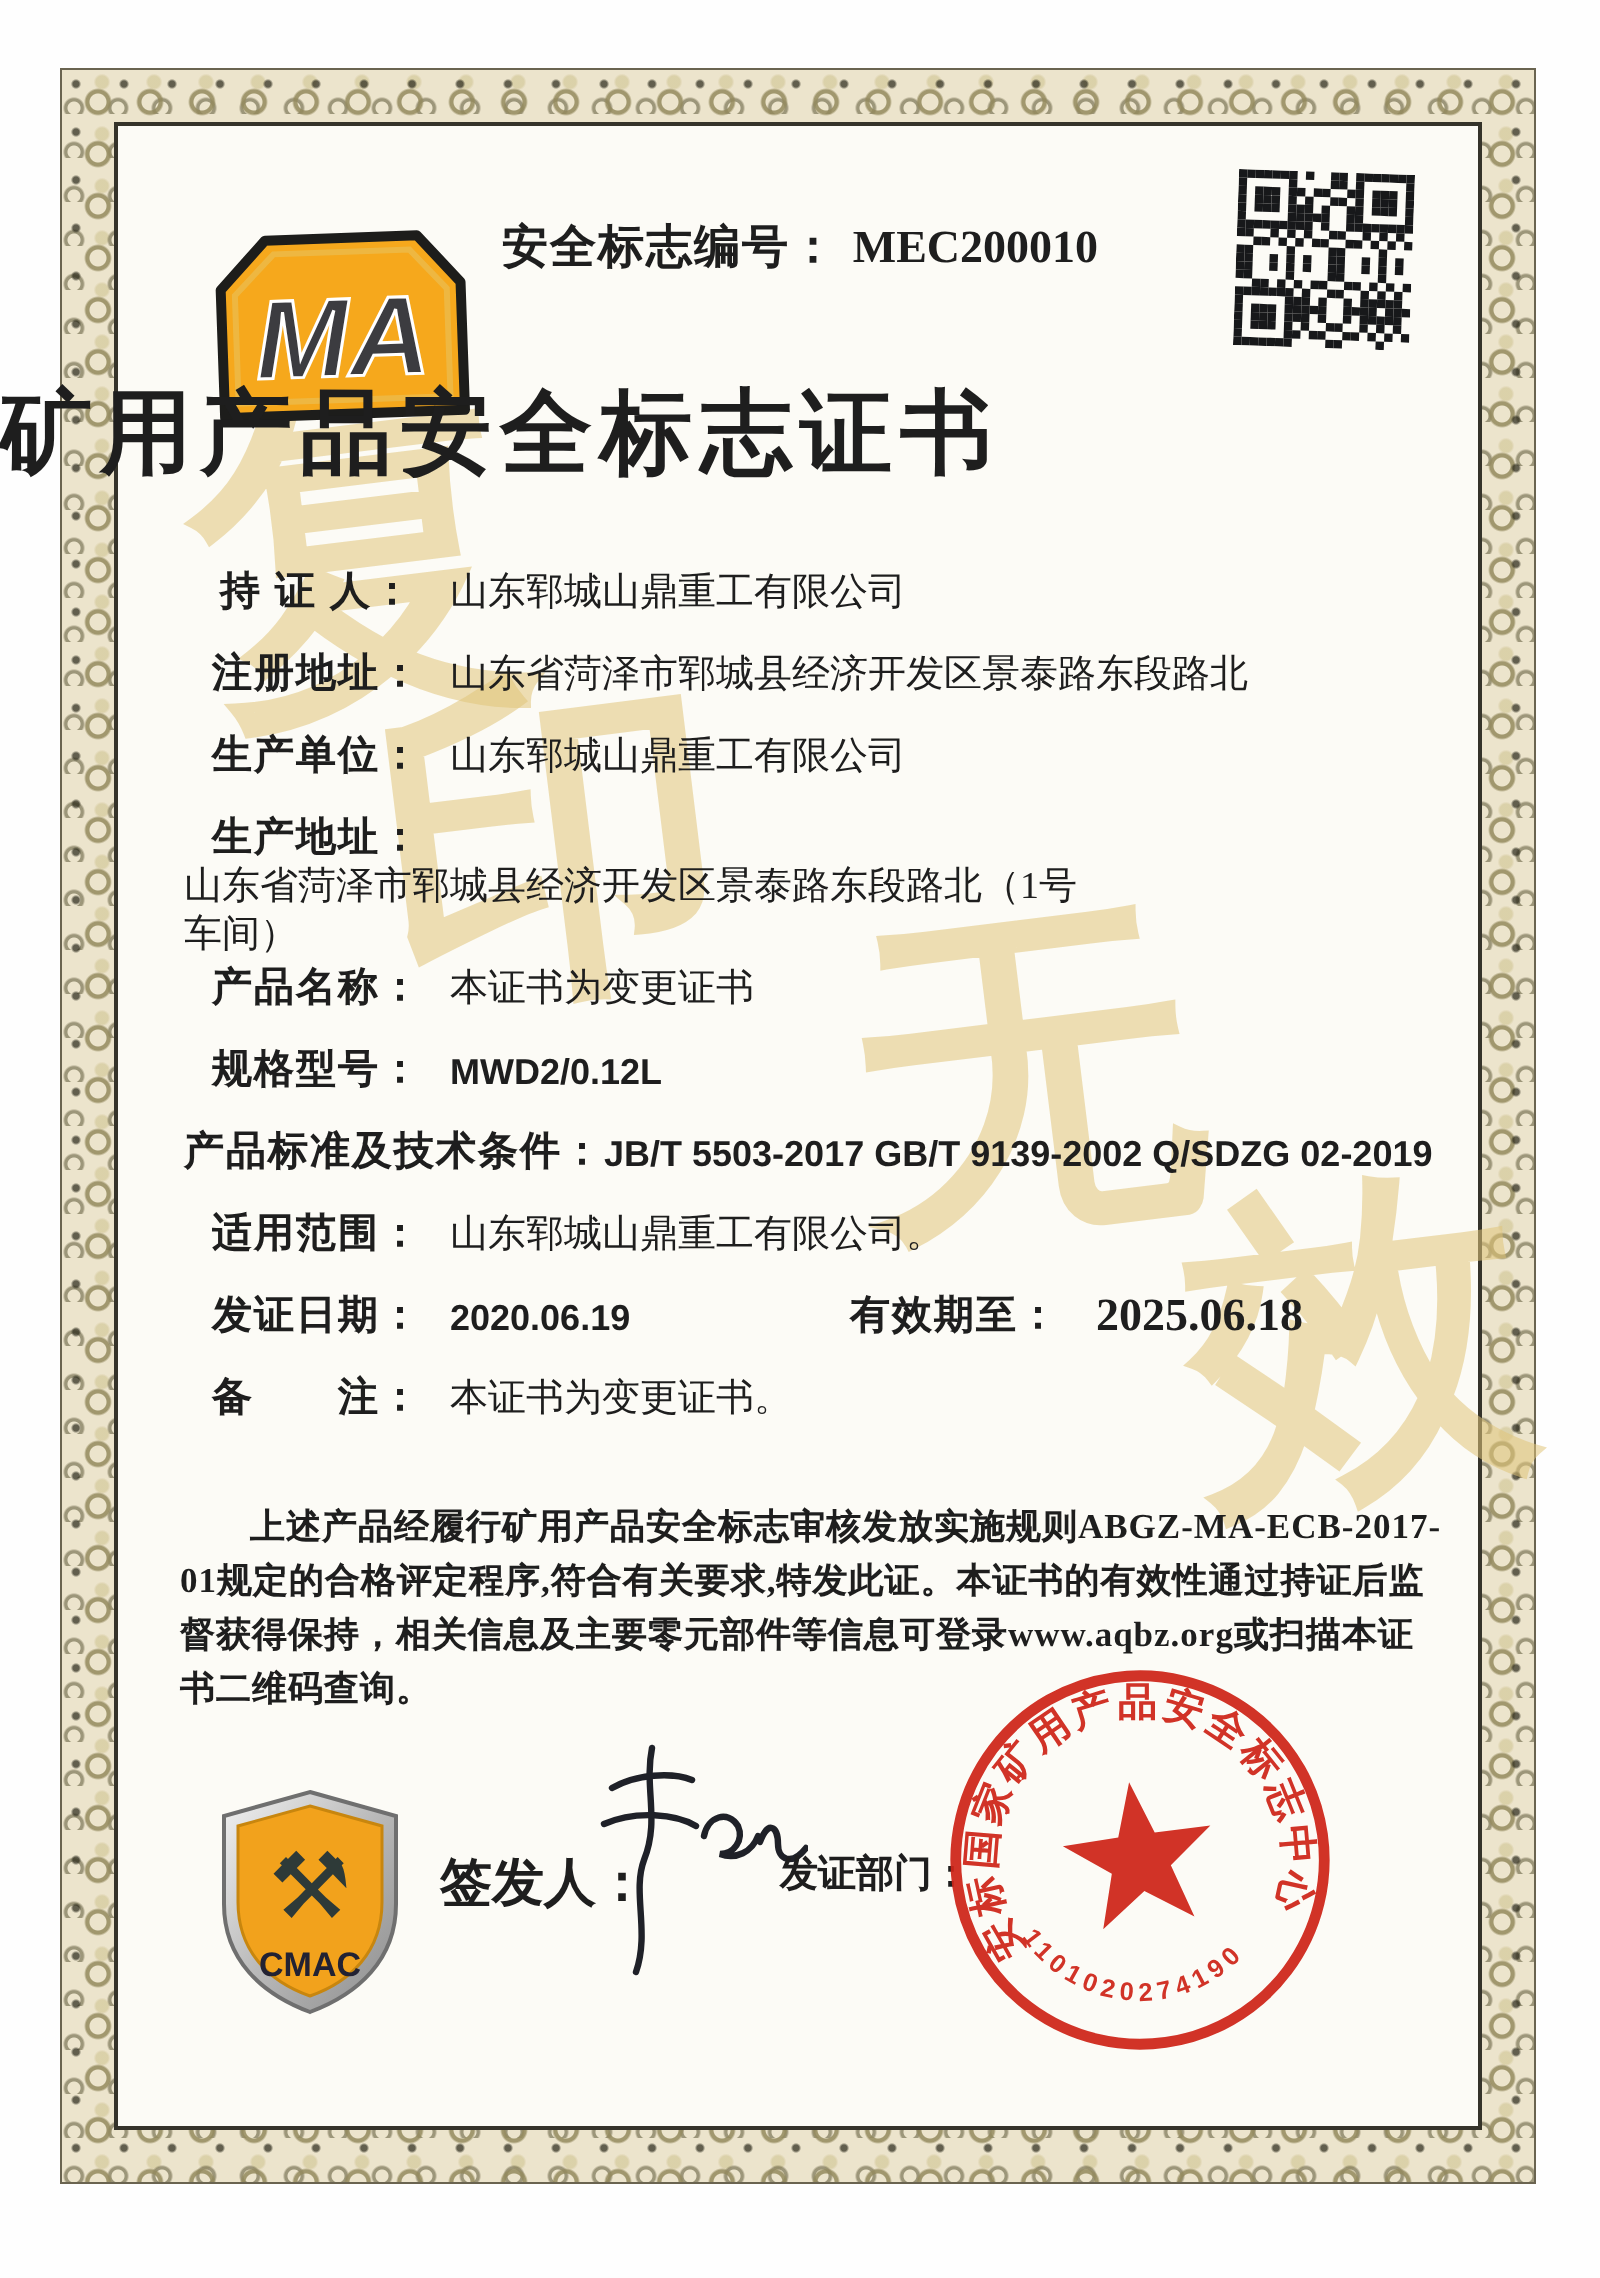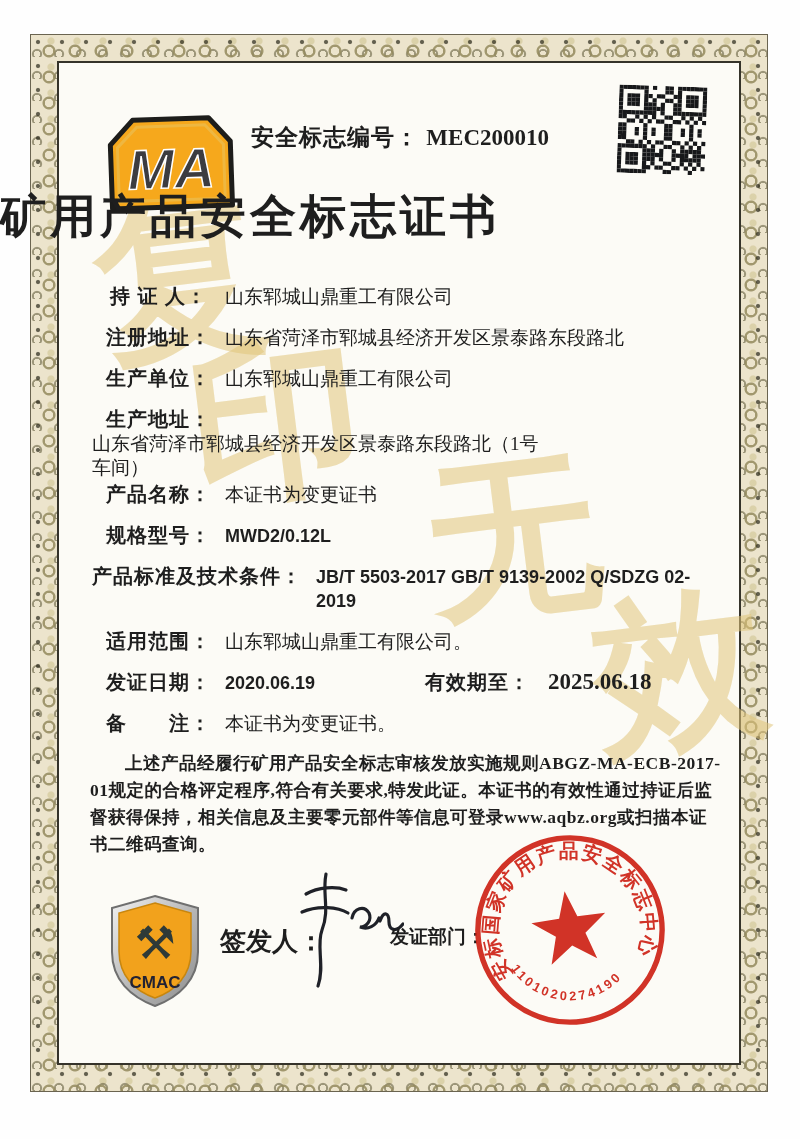--- a/index.html
+++ b/index.html
@@ -16,34 +16,34 @@
     background-size:24px 24px,26px 26px,22px 22px,26px 26px;
     border:1px solid #6a6450;}
   .frame-inner{position:absolute;left:26px;top:26px;right:26px;bottom:26px;
     background:#fcfbf6;border:2px solid #35332a;}
   .content{position:absolute;left:0;top:0;width:800px;height:1139px;z-index:2;}
   .wm-layer{position:absolute;left:0;top:0;width:800px;height:1139px;z-index:1;overflow:hidden;}
   .wm-glyph{position:absolute;font-family:"Liberation Serif",serif;font-weight:700;
     color:rgba(224,197,122,.55);transform:rotate(-7deg);line-height:1;}
   
   .ma-logo{position:absolute;left:106px;top:112px;transform:rotate(-2deg);}
-  .cert-no{position:absolute;left:0;top:122px;width:800px;text-align:center;
+  .cert-no{position:absolute;left:0;top:108px;width:800px;text-align:center;
     font-size:23px;font-weight:700;letter-spacing:1px;}
   .cert-no .num{font-family:"Liberation Serif",serif;font-weight:700;letter-spacing:0;}
   .qr{position:absolute;left:618px;top:86px;transform:rotate(2deg);}
   .title{position:absolute;left:0;top:186px;width:800px;text-align:left;margin:0;
     font-family:"Liberation Serif",serif;font-size:46px;font-weight:900;letter-spacing:4px;}
   
   .rows{position:absolute;left:92px;top:284px;width:628px;}
   .row{display:flex;margin-bottom:16px;}
   .row .lbl{flex:none;width:133px;font-size:20px;line-height:24px;font-weight:700;letter-spacing:1px;text-align:center;}
   .row .val{font-family:"Liberation Serif",serif;font-size:19px;line-height:24px;font-weight:400;padding-top:1px;}
   .row.wrap2{margin-bottom:2px;flex-direction:column;}
   .row.wrap2 .val{max-width:465px;}
-  .row.wide .lbl{width:auto;margin-right:14px;}
+  .row.wide .lbl{width:auto;}
   .row .val.latin{font-family:"Liberation Sans",sans-serif;font-weight:700;font-size:18px;}
   .row.dates .val{width:170px;}
   .row.dates .lbl2{flex:none;margin-left:30px;font-size:20px;line-height:24px;font-weight:700;letter-spacing:1px;}
   .row.dates .val2{font-family:"Liberation Serif",serif;font-size:23px;line-height:24px;font-weight:700;margin-left:18px;}
   
   .statement{position:absolute;left:90px;top:750px;width:634px;margin:0;
     font-family:"Liberation Serif",serif;font-size:17.5px;line-height:27px;font-weight:700;
     text-indent:2em;letter-spacing:.5px;}
   
   .cmac{position:absolute;left:103px;top:893px;}

